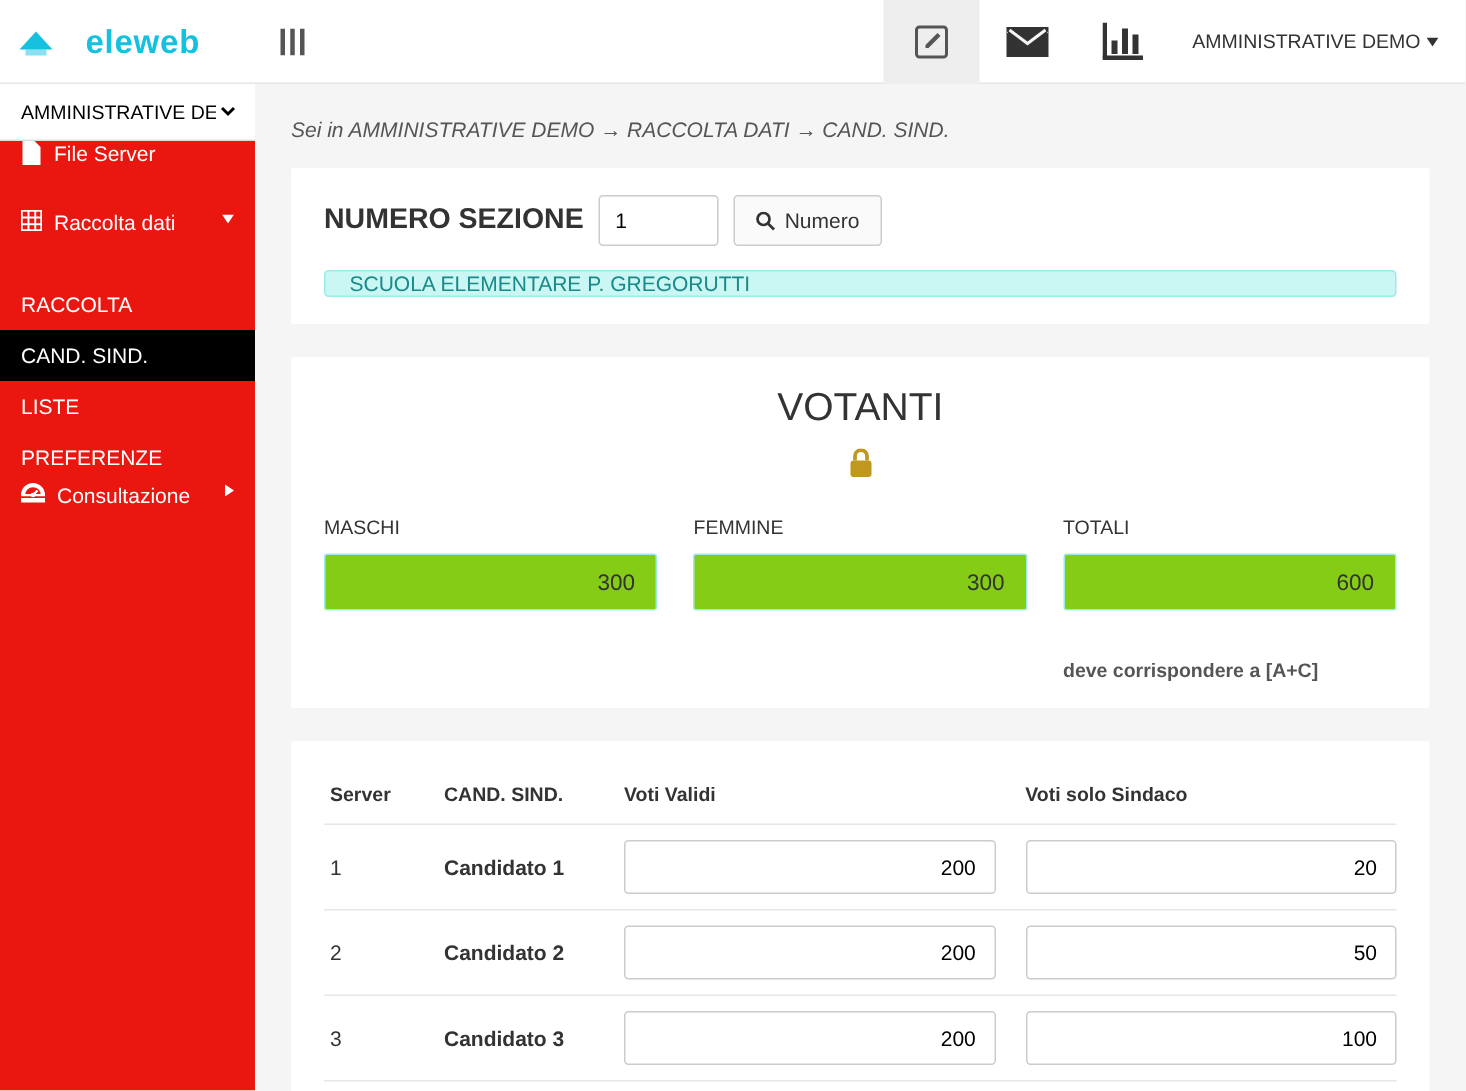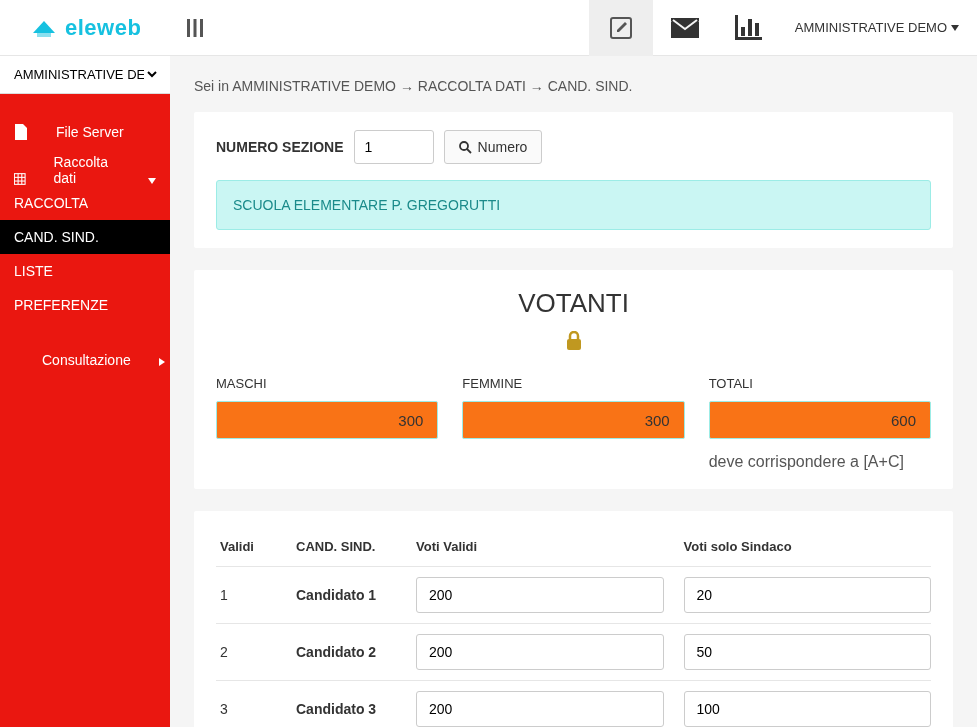--- a/index.html
+++ b/index.html
@@ -18,22 +18,22 @@
     height: 56px;
     background: #fff;
     display: flex;
     align-items: center;
     border-bottom: 1px solid #e6e6e6;
   }
   .logo-area {
     width: 170px;
     display: flex;
     align-items: center;
-    padding-left: 31px;
-    gap: 8px;
+    padding-left: 11px;
+    gap: 20px;
   }
   .logo-mark {
     width: 26px; height: 22px;
   }
   .logo-text {
     color: #16c1e0;
     font-weight: 700;
     font-size: 22px;
     letter-spacing: 0.5px;
   }
@@ -95,24 +95,24 @@
   .sidebar-select select {
     width: 100%;
     border: none;
     font-size: 13px;
     background: transparent;
     outline: none;
   }
   .side-item {
     height: 46px;
     display: flex;
-    align-items: flex-end;
+    align-items: flex-start;
     padding: 0 14px;
     font-size: 14px;
-    gap: 28px;
+    gap: 8px;
     cursor: pointer;
   }
   .side-item .caret { margin-left: auto; font-size: 11px; }
   .side-sub {
     height: 34px;
     display: flex;
     align-items: center;
     padding: 0 14px;
     font-size: 14px;
     cursor: pointer;
@@ -124,38 +124,39 @@
   
   .main {
     flex: 1;
     overflow-y: auto;
     padding: 22px 24px;
   }
   .breadcrumb {
     font-size: 14px;
     color: #555;
     margin-bottom: 18px;
+    font-style: italic;
   }
 
   .panel {
     background: #fff;
     border-radius: 2px;
     padding: 18px 22px;
     margin-bottom: 22px;
   }
 
   .search-row {
     display: flex;
     align-items: center;
     gap: 10px;
     margin-bottom: 16px;
   }
   .search-row label {
     font-weight: 700;
-    font-size: 14px;
+    font-size: 19px;
     color: #333;
   }
   .input-small {
     width: 80px;
     height: 34px;
     border: 1px solid #ccc;
     border-radius: 3px;
     padding: 0 10px;
     font-size: 14px;
   }
@@ -170,21 +171,21 @@
     cursor: pointer;
     display: inline-flex;
     align-items: center;
     gap: 6px;
   }
 
   .info-banner {
     background: #caf6f3;
     border: 1px solid #9cece6;
     color: #1a8a8a;
-    padding: 16px 16px;
+    padding: 0 16px;
     border-radius: 3px;
     font-size: 14px;
   }
 
   .section-title {
     font-size: 26px;
     font-weight: 400;
     color: #333;
     display: flex;
     align-items: center;
@@ -202,35 +203,36 @@
     flex: 1;
     display: flex;
     flex-direction: column;
     gap: 10px;
   }
   .votanti-col label {
     font-size: 13px;
     color: #333;
   }
   .readonly-box {
-    background: #f97316;
+    background: #84cc16;
     border: 1px solid #9cece6;
     height: 38px;
     display: flex;
     align-items: center;
     justify-content: flex-end;
     padding: 0 14px;
     font-size: 15px;
     color: #333;
     border-radius: 2px;
   }
   .hint {
-    font-size: 16px;
+    font-size: 13px;
     color: #555;
-    margin-top: 4px;
+    margin-top: 22px;
+    font-weight: bold;
   }
 
   
   .cand-table { width: 100%; }
   .cand-head {
     display: flex;
     padding: 10px 0 12px 0;
     font-weight: 700;
     font-size: 13px;
     color: #333;
@@ -244,21 +246,21 @@
   }
   .col-num { width: 80px; padding-left: 4px; }
   .col-name { width: 120px; font-weight: 600; }
   .col-voti { flex: 1; padding-right: 20px; }
   .col-sind { flex: 1; }
   .num-input {
     width: 100%;
     height: 36px;
     border: 1px solid #ccc;
     border-radius: 3px;
-    text-align: left;
+    text-align: right;
     padding: 0 12px;
     font-size: 14px;
   }
 </style>
 </head>
 <body>
 
 <div class="topbar">
   <div class="logo-area">
     <svg class="logo-mark" viewBox="0 0 26 22">
@@ -416,21 +418,21 @@
           <label>TOTALI</label>
           <div class="readonly-box">600</div>
           <div class="hint">deve corrispondere a [A+C]</div>
         </div>
       </div>
     </div>
 
     <div class="panel">
       <div class="cand-table">
         <div class="cand-head">
-          <div class="col-num">Validi</div>
+          <div class="col-num">Server</div>
           <div class="col-name">CAND. SIND.</div>
           <div class="col-voti">Voti Validi</div>
           <div class="col-sind">Voti solo Sindaco</div>
         </div>
 
         <div class="cand-row">
           <div class="col-num">1</div>
           <div class="col-name">Candidato 1</div>
           <div class="col-voti"><input class="num-input" value="200" style=""></div>
           <div class="col-sind"><input class="num-input" value="20" style=""></div>

